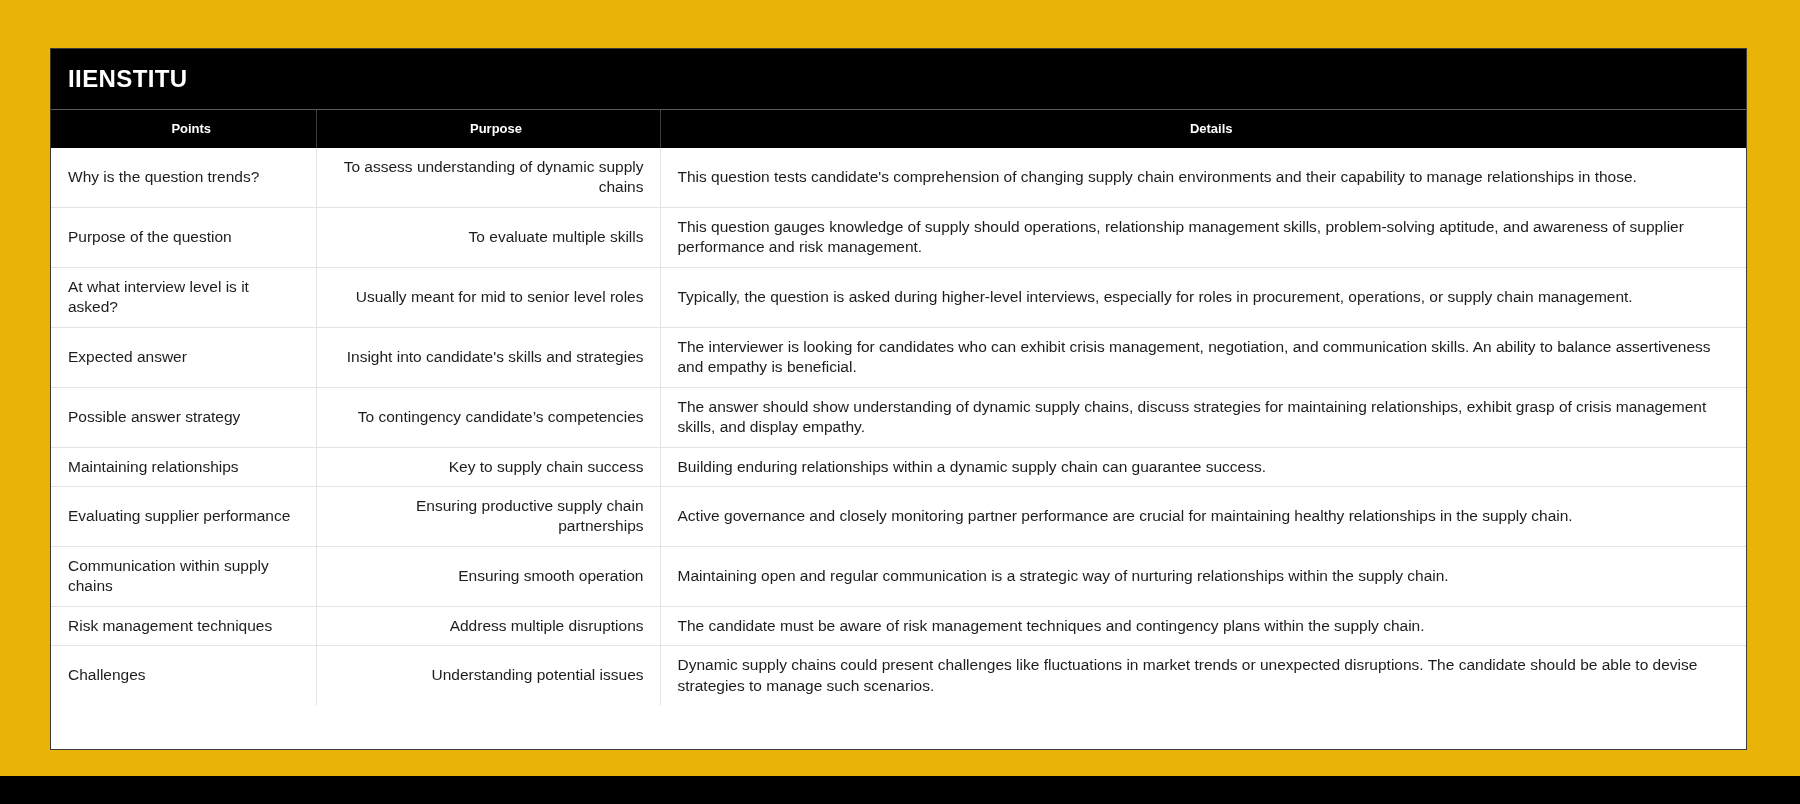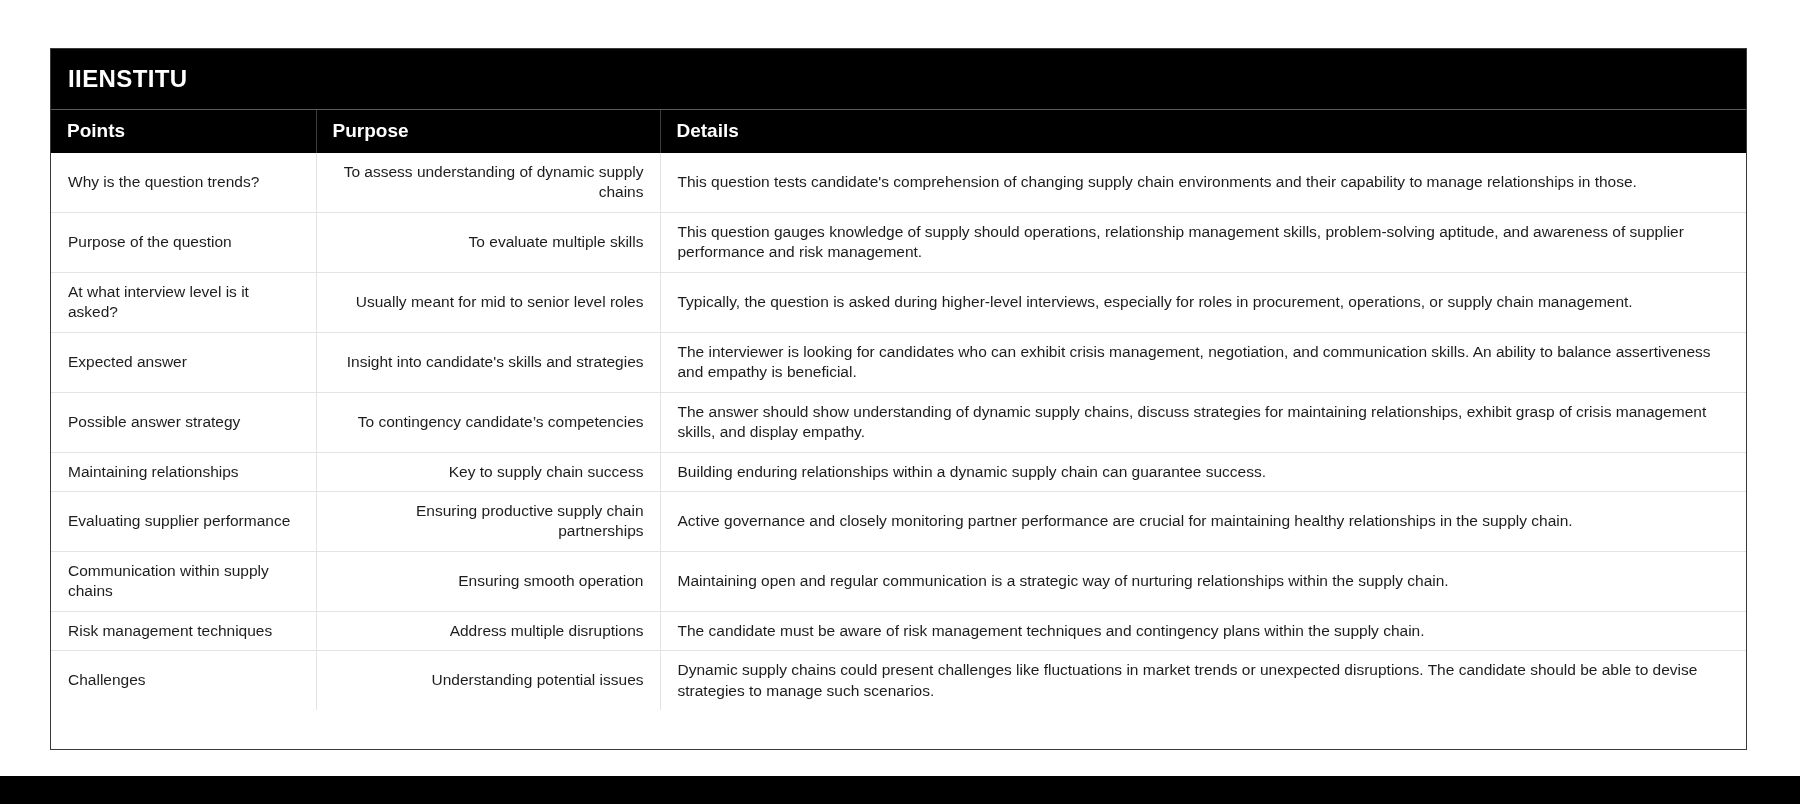--- a/index.html
+++ b/index.html
@@ -13,21 +13,21 @@
     font-family: "Liberation Sans", sans-serif;
     overflow: hidden;
   }
 
   .page {
     position: absolute;
     left: 0;
     top: 0;
     width: 1800px;
     height: 776px;
-    background: #ffffff;
+    background: #eab308;
   }
 
   .card {
     position: absolute;
     left: 50px;
     top: 48px;
     width: 1697px;
     height: 702px;
     background: #ffffff;
     border: 1px solid #3a3a3a;
@@ -61,23 +61,23 @@
     table-layout: fixed;
   }
 
   table.grid col.c-points   { width: 265px; }
   table.grid col.c-purpose  { width: 344px; }
   table.grid col.c-details  { width: 1086px; }
 
   thead th {
     background: #000000;
     color: #ffffff;
-    font-size: 19px;
+    font-size: 13px;
     font-weight: bold;
-    text-align: left;
+    text-align: center;
     padding: 10px 0 11px 16px;
     height: 38px;
     box-sizing: border-box;
     vertical-align: middle;
     border-right: 1px solid #3d3d3d;
   }
   thead th:last-child { border-right: none; }
 
   tbody td {
     background: #ffffff;

